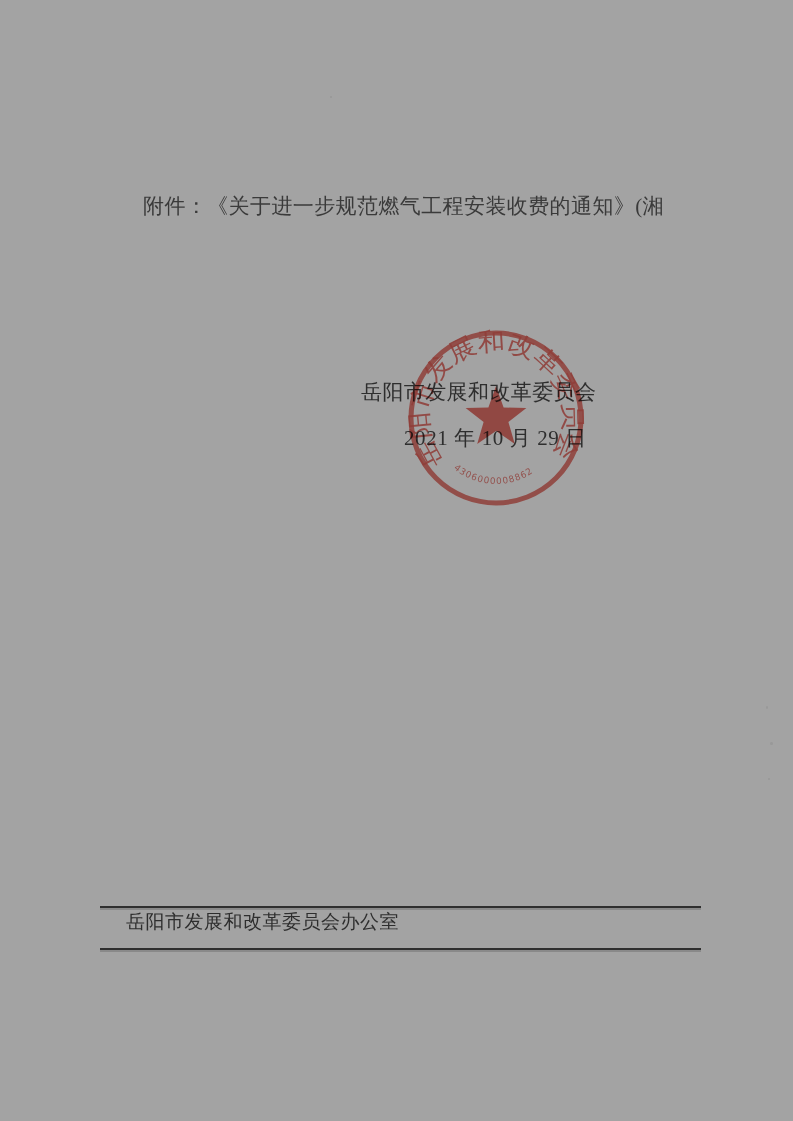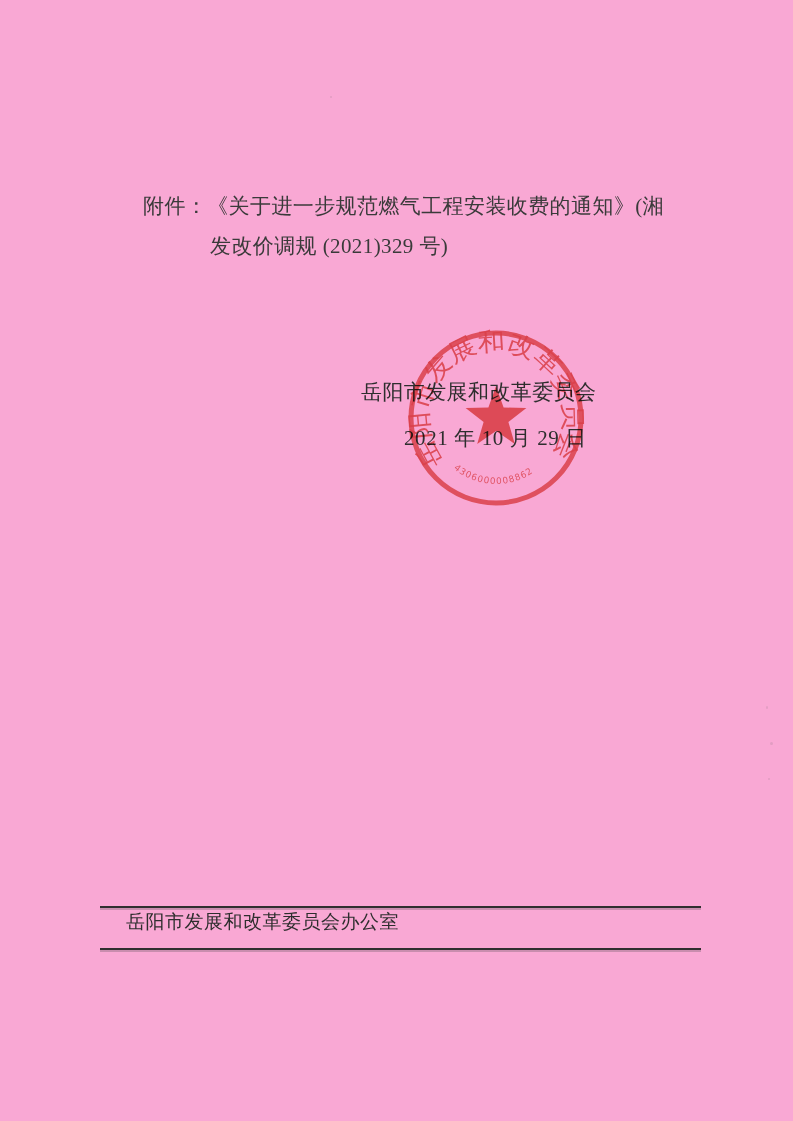--- a/index.html
+++ b/index.html
@@ -4,21 +4,21 @@
 <style>
   html, body {
     margin: 0;
     padding: 0;
     background: #ffffff;
   }
   .page {
     position: relative;
     width: 793px;
     height: 1121px;
-    background: #f9a8d4;
+    background: #a3a3a3;
     overflow: hidden;
     font-family: "Liberation Serif", "DejaVu Serif", serif;
     color: #333;
   }
 
   
   .attachment {
     position: absolute;
     left: 143px;
     top: 186px;
@@ -96,21 +96,20 @@
     background: rgba(90,90,90,0.14);
   }
 </style>
 </head>
 <body>
 
 <div class="page">
 
   <div class="attachment">
     <div class="line1">附件：《关于进一步规范燃气工程安装收费的通知》(湘</div>
-    <div class="line2">发改价调规 (2021)329 号)</div>
   </div>
 
   <div class="signature">
     <div class="sig-org">岳阳市发展和改革委员会</div>
     <div class="sig-date">2021 年 10 月 29 日</div>
   </div>
 
   <div class="seal">
     <svg width="190" height="190" viewBox="0 0 190 190">
       <circle cx="95" cy="95" r="85" fill="none" stroke="#dc4a41" stroke-width="5" stroke-opacity="0.85"></circle>

